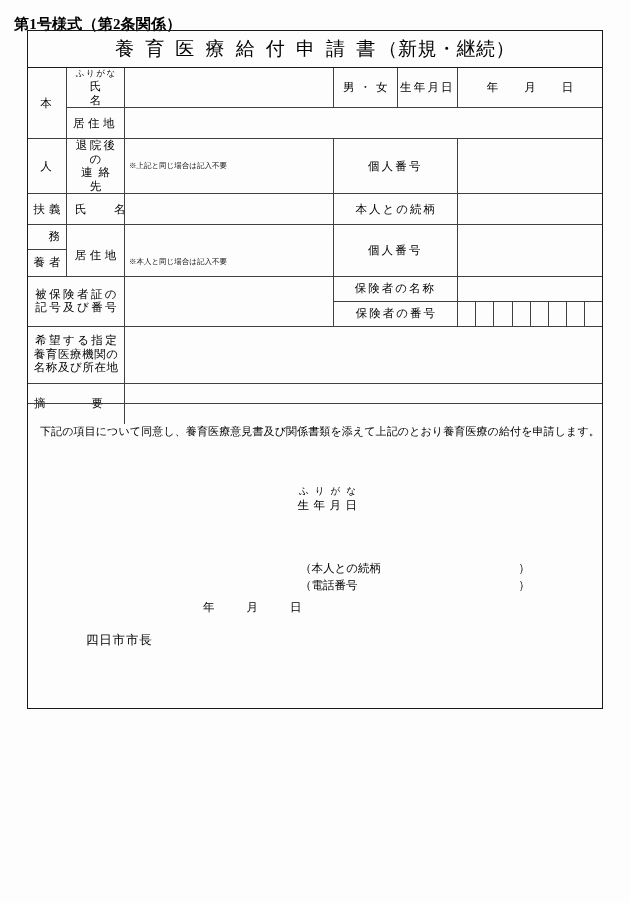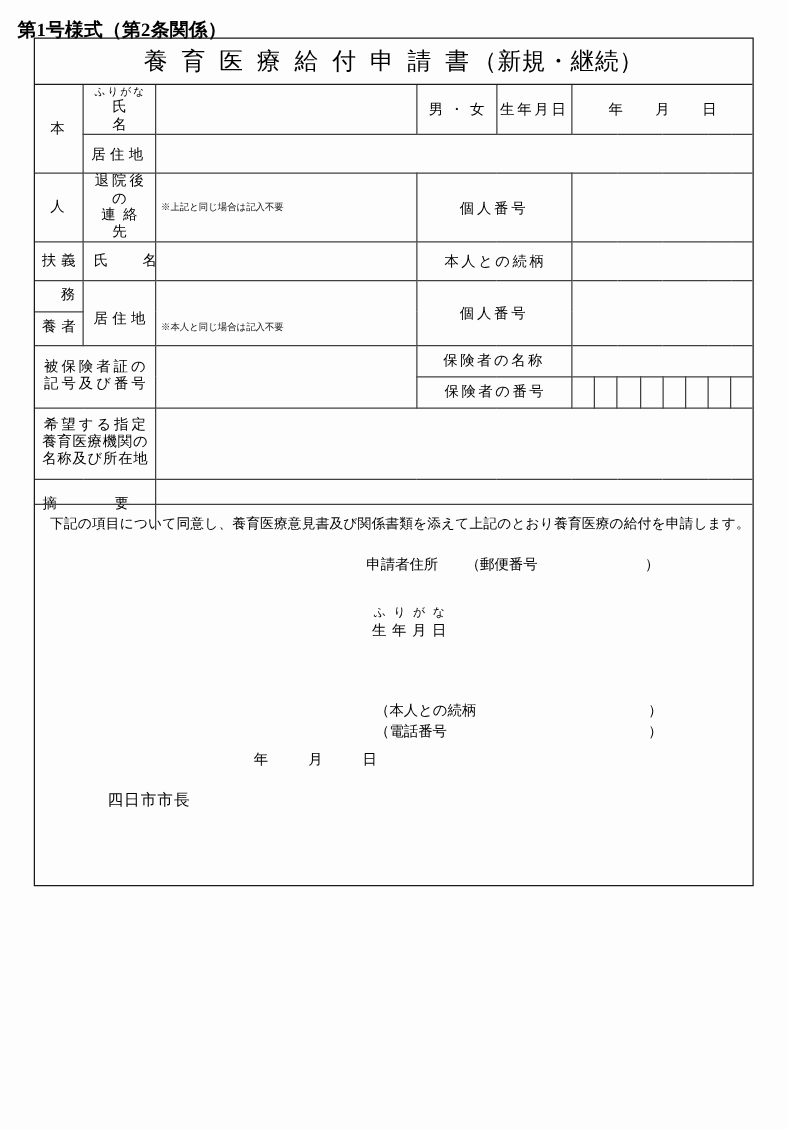--- a/index.html
+++ b/index.html
@@ -164,21 +164,21 @@
     position: absolute;
     left: 0;
     top: 372px;
     width: 100%;
     bottom: 0;
     box-sizing: border-box;
   }
   .decl-text {
     position: absolute;
     left: 12px;
-    top: 7px;
+    top: 20px;
     font-size: 11px;
     letter-spacing: 0.1px;
     white-space: nowrap;
     font-family: Liberation Mono, monospace;
   }
   .app-addr {
     position: absolute;
     left: 265px;
     top: 40px;
     font-size: 11.5px;
@@ -397,23 +397,20 @@
         </td>
         <td class="nb-right" colspan="11" style="border-bottom:none"></td>
       </tr>
     </tbody>
       </table>
 
     <div class="decl-area" style="border-top:1px solid #404040;">
 
       <div class="decl-text">下記の項目について同意し、養育医療意見書及び関係書類を添えて上記のとおり養育医療の給付を申請します。</div>
 
-      <div class="app-addr">
-        <span>申請者住所</span><span class="gap"></span><span>（郵便番号</span><span class="gap-wide"></span><span>）</span>
-      </div>
 
       <div class="app-name-block">
         <span class="app-name-furi">ふりがな</span>
         <span class="app-name-main">生年月日</span>
       </div>
 
 
       <div class="app-rel">
         <span>（本人との続柄</span>
           <span>）</span>

